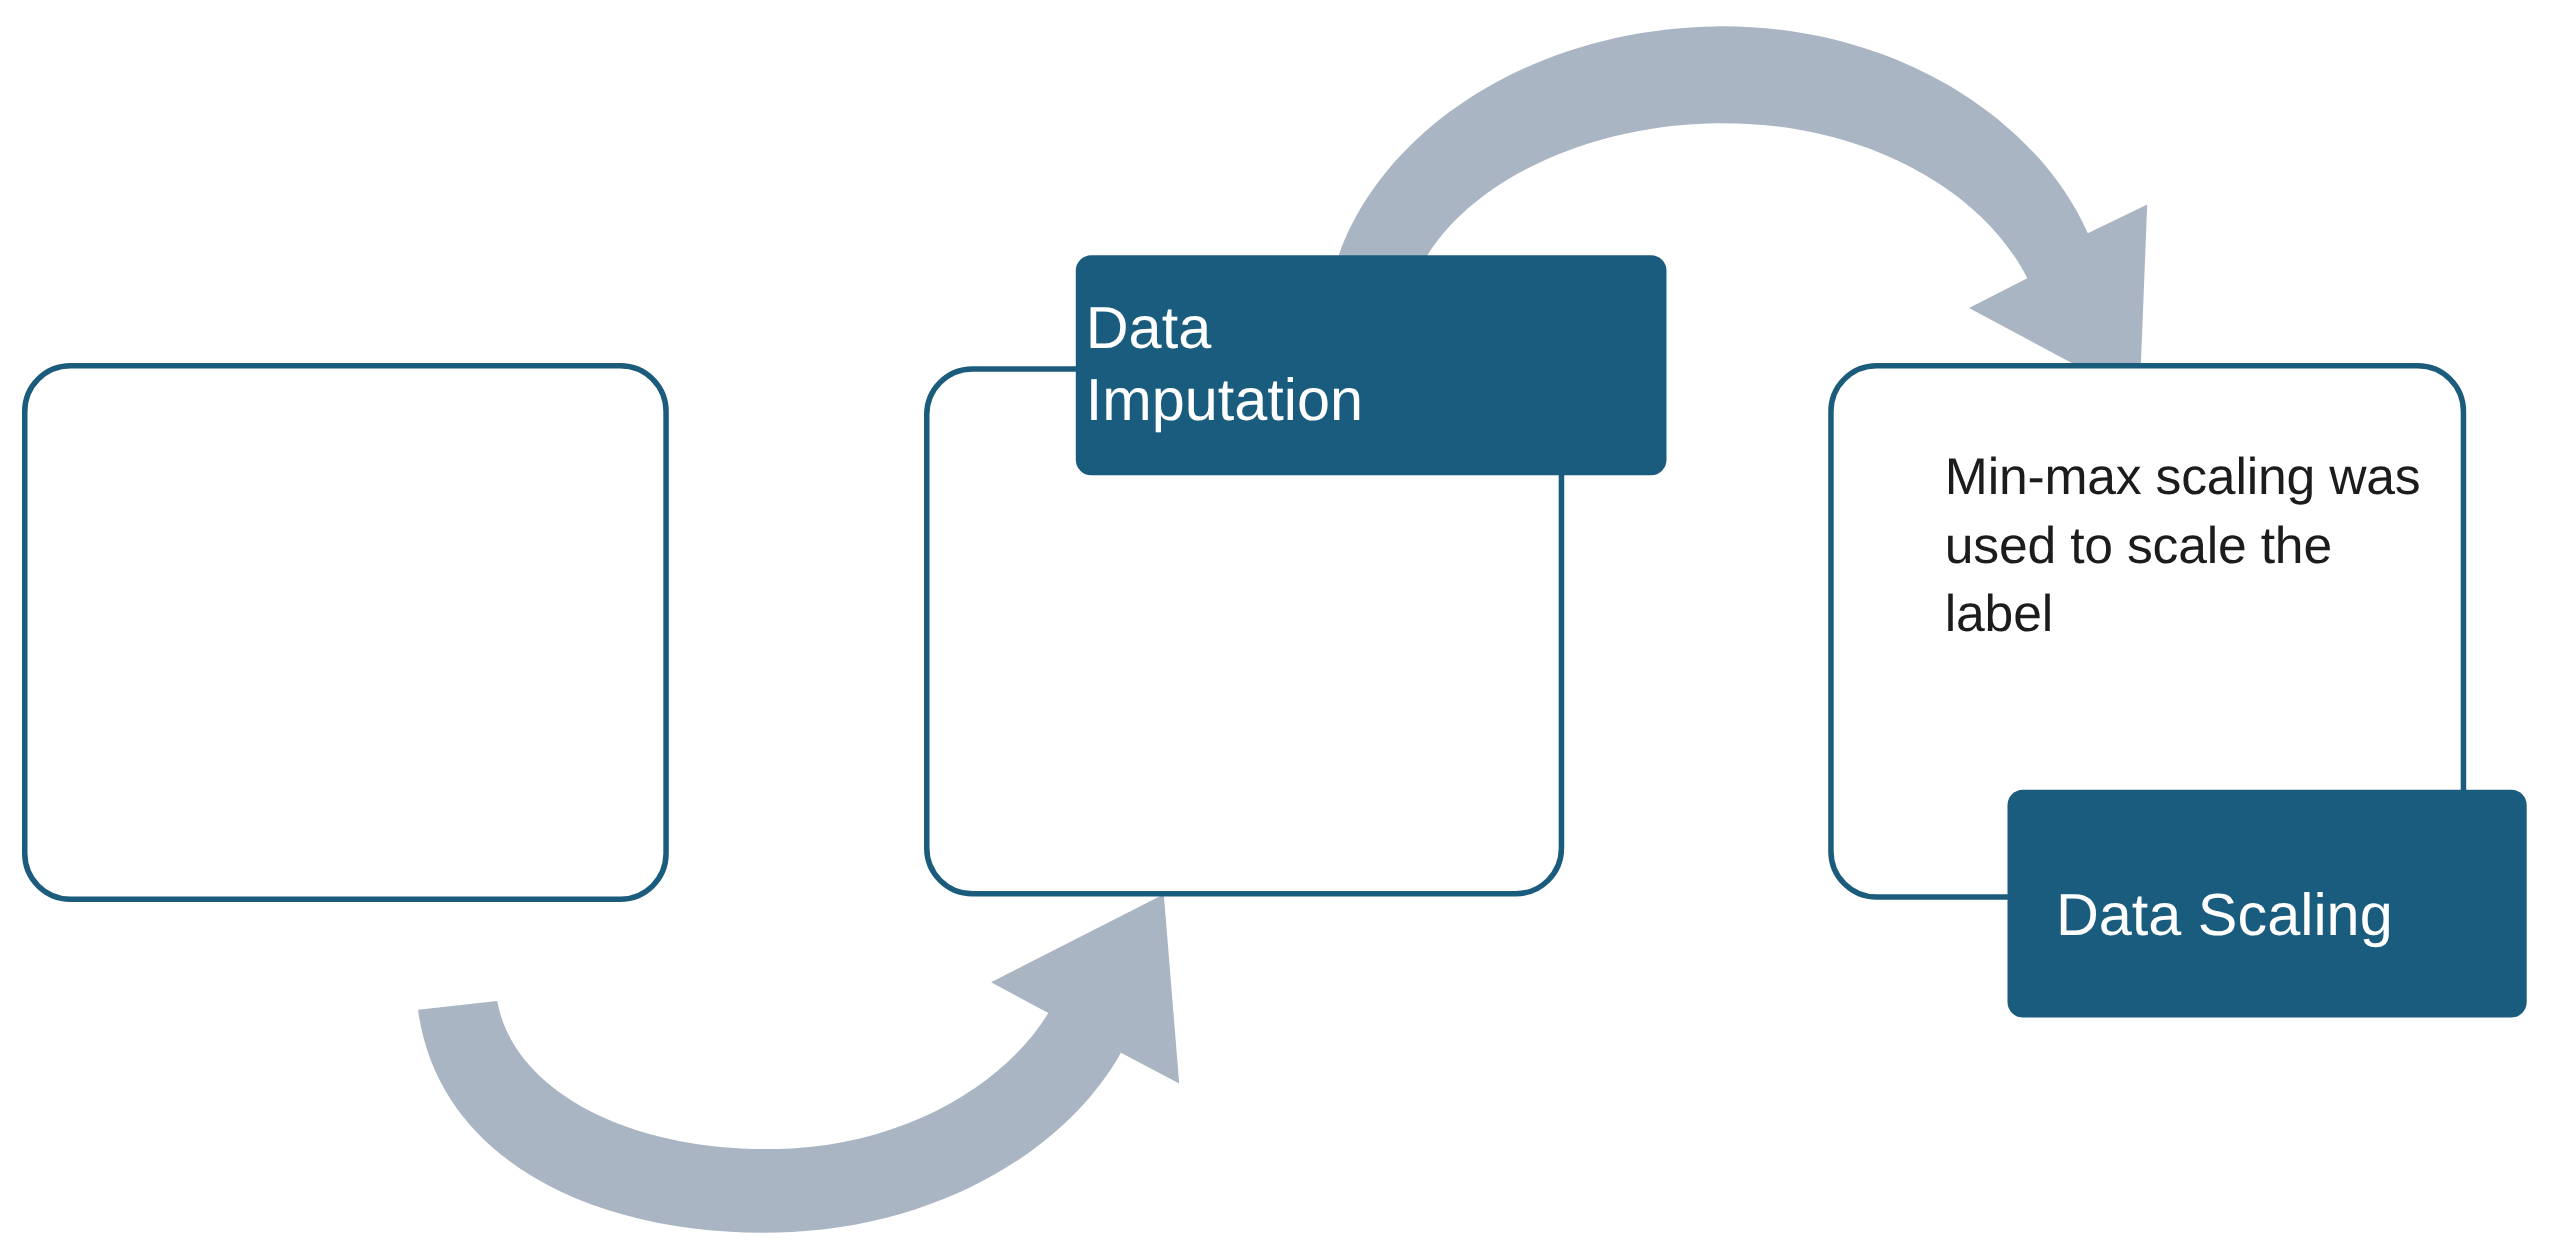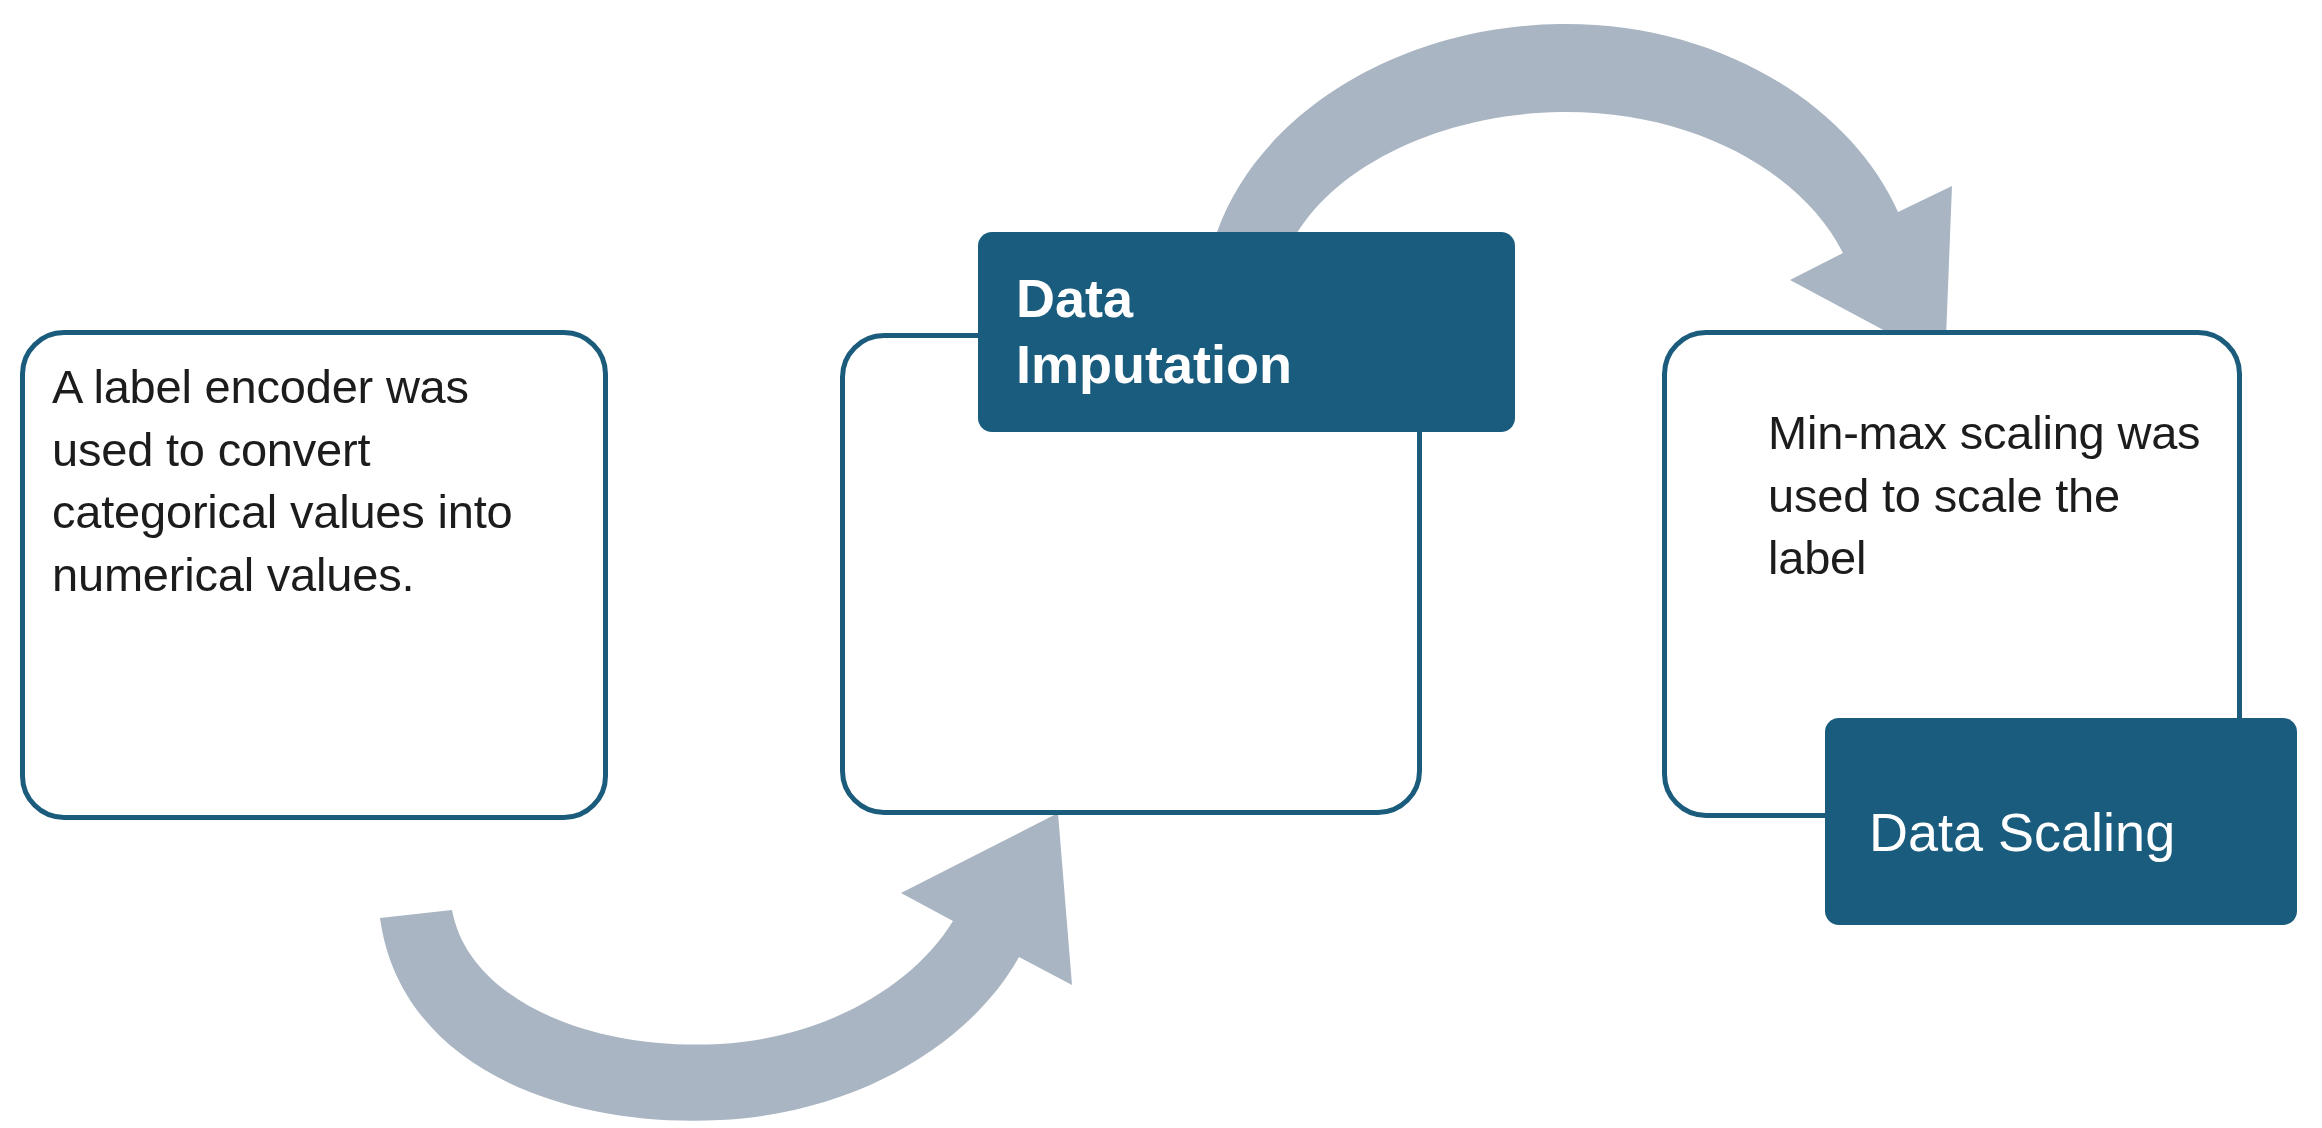--- a/index.html
+++ b/index.html
@@ -69,21 +69,21 @@
   }
 
   
   #outline-encoding  { left: 20px;   top: 330px; width: 588px; height: 490px; }
   #text-encoding     { left: 52px;   top: 356px; width: 530px; }
   #label-encoding    { left: 160px;  top: 718px; width: 515px; height: 200px; }
 
   #outline-imputation{ left: 840px;  top: 333px; width: 582px; height: 482px; }
   #text-imputation   { left: 890px;  top: 434px; width: 540px; }
   #label-imputation  { left: 978px;  top: 232px; width: 537px; height: 200px; }
-  #label-imputation .label-box-text { padding-left: 38px; font-weight: bold; }
+  #label-imputation .label-box-text { padding-left: 9px; }
 
   #outline-scaling   { left: 1662px; top: 330px; width: 580px; height: 488px; }
   #text-scaling      { left: 1768px; top: 402px; width: 450px; }
   #label-scaling     { left: 1825px; top: 718px; width: 472px; height: 207px; }
   #label-scaling .label-box-text { padding-left: 44px; margin-top: 23px; }
 </style>
 </head>
 <body>
 
 <div id="canvas">
@@ -114,21 +114,20 @@
         L 1790 280
         L 1843 253
         C 1803 173, 1694 110, 1560 112
         C 1431 114, 1318 175, 1286 255
         Z"></path>
     </g>
   </svg>
 
   <div class="outline-card" id="outline-encoding"></div>
 
-  <div class="outline-text" id="text-encoding">A label encoder was used to convert categorical values into numerical values.</div>
 
 
   <div class="outline-card" id="outline-imputation"></div>
 
 
   <div class="label-box" id="label-imputation">
     <span class="label-box-text">Data
 Imputation</span>
   </div>
 

